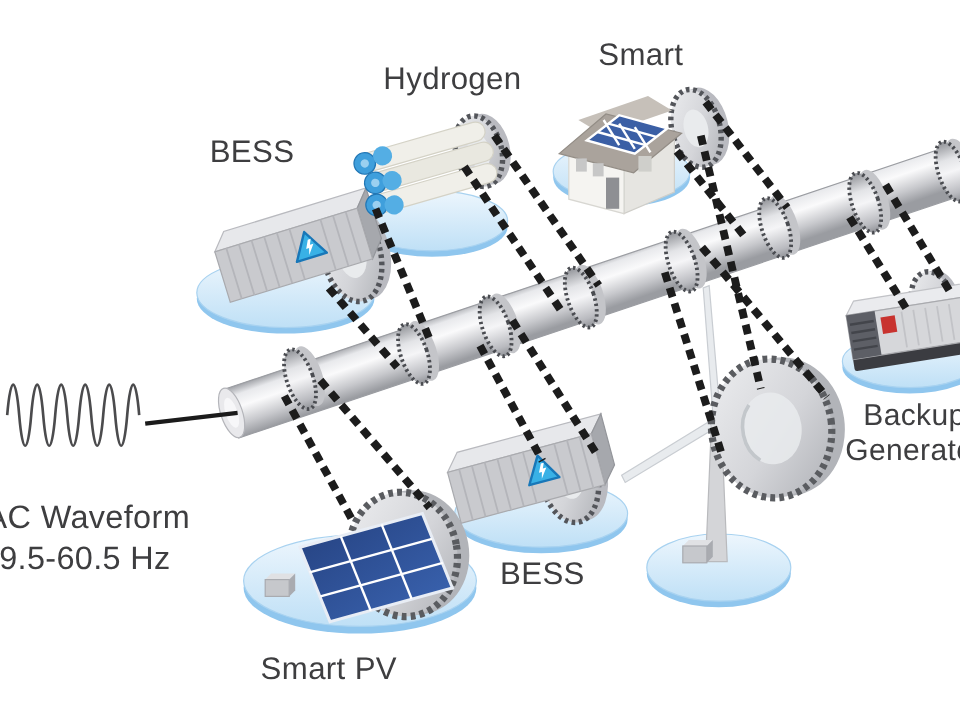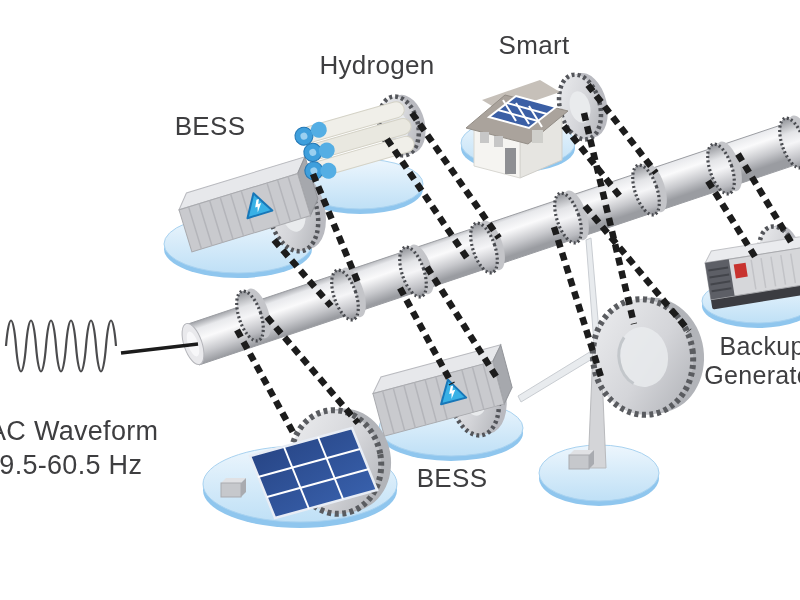--- a/index.html
+++ b/index.html
@@ -283,18 +283,19 @@
     <line class="belt" x1="585" y1="206" x2="689" y2="331"></line>
     <line class="belt" x1="584" y1="113" x2="634" y2="324"></line>
     <line class="belt" x1="708" y1="181" x2="757" y2="260"></line>
     <line class="belt" x1="738" y1="154" x2="791" y2="242"></line>
   </g>
 </svg>
 
 <div class="lbl" style="left:210px;top:111px;">BESS</div>
 <div class="lbl" style="left:377px;top:50px;">Hydrogen</div>
 <div class="lbl" style="left:534px;top:30px;">Smart</div>
+<div class="lbl" style="left:274px;top:542px;">Smart PV</div>
 <div class="lbl" style="left:452px;top:463px;">BESS</div>
 <div class="lbl lbl-2line" style="left:762px;top:332px;">Backup Generator</div>
 <div class="lbl lbl-left wf" style="left:-12px;top:416px;">AC Waveform</div>
 <div class="lbl lbl-left wf" style="left:-16px;top:450px;">59.5-60.5 Hz</div>
 
 </div>
 
 </body></html>

